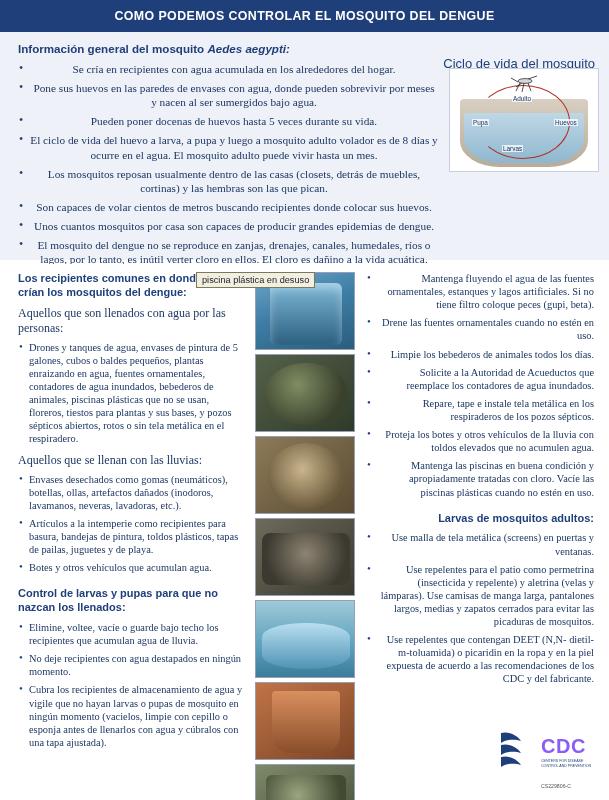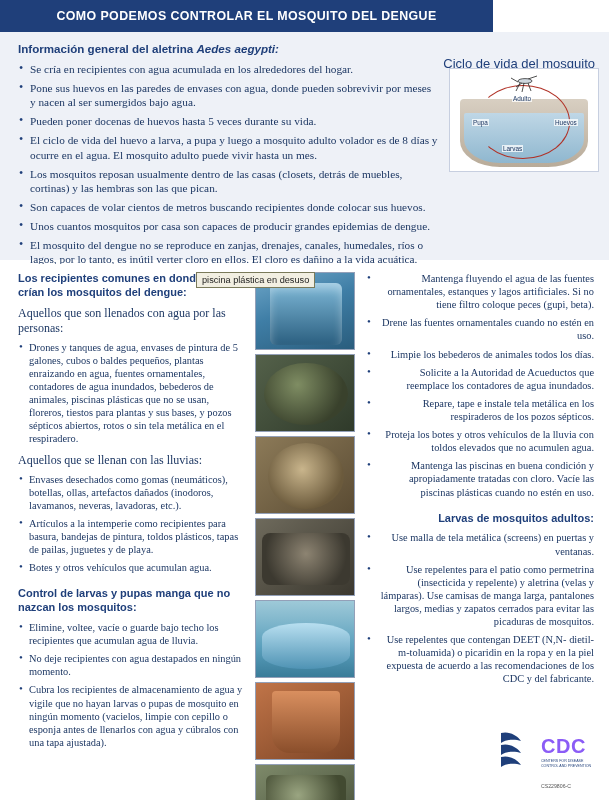--- a/index.html
+++ b/index.html
@@ -8,21 +8,21 @@
     width:609px; height:800px;
     background:#ffffff;
     font-family:"Liberation Serif", serif;
     color:#1b2a5a;
     overflow:hidden;
   }
   .page { position:relative; width:609px; height:800px; background:#fff; }
 
   
   .header {
-    position:absolute; left:0; top:0; width:493px; height:32px;
+    position:absolute; left:0; top:0; width:609px; height:32px;
     background:#1f3f7a;
     display:flex; align-items:center; justify-content:center;
   }
   .header .title {
     color:#ffffff;
     font-family:"Liberation Sans", sans-serif;
     font-weight:bold;
     font-size:12.4px;
     letter-spacing:0.4px;
     text-align:center;
@@ -38,21 +38,21 @@
     position:absolute; left:18px; top:10px;
     font-family:"Liberation Sans", sans-serif;
     font-weight:bold; font-size:11.6px; color:#1f3f7a;
   }
   .top-heading .ital { font-style:italic; }
   .bullets {
     position:absolute; left:18px; top:30px; width:420px;
     font-size:11.3px; line-height:1.28;
     color:#17325f;
   }
-  .bullets li { margin-bottom:4.5px; }
+  .bullets li { margin-bottom:4.5px;text-align:center; }
   ul.b { list-style:none; margin:0; padding:0; }
   ul.b > li { position:relative; padding-left:12px; }
   ul.b > li:before {
     content:"\2022"; position:absolute; left:1px; top:-1px;
     color:#1f3f7a; font-size:12px;
   }
   .cycle-cap {
     position:absolute; right:14px; top:24px;
     font-family:"Liberation Sans", sans-serif;
     font-size:13px; color:#1f3f7a;
@@ -164,21 +164,21 @@
 <body>
 
 <div class="page">
 
   <div class="header">
     <div class="title">COMO PODEMOS CONTROLAR EL MOSQUITO DEL DENGUE</div>
   </div>
 
   <div class="top-panel">
     <div class="top-heading">
-      <span>Información general del aletrina </span><span class="ital">Aedes aegypti:</span>
+      <span>Información general del mosquito </span><span class="ital">Aedes aegypti:</span>
     </div>
 
     <div class="bullets">
       <ul class="b">
         <li>Se cría en recipientes con agua acumulada en los alrededores del hogar.</li>
         <li>Pone sus huevos en las paredes de envases con agua, donde pueden sobrevivir por meses y nacen al ser sumergidos bajo agua.</li>
         <li>Pueden poner docenas de huevos hasta 5 veces durante su vida.</li>
         <li>El ciclo de vida del huevo a larva, a pupa y luego a mosquito adulto volador es de 8 días y ocurre en el agua. El mosquito adulto puede vivir hasta un mes.</li>
         <li>Los mosquitos reposan usualmente dentro de las casas (closets, detrás de muebles, cortinas) y las hembras son las que pican.</li>
         <li>Son capaces de volar cientos de metros buscando recipientes donde colocar sus huevos.</li>
@@ -222,21 +222,21 @@
       </ul>
       <div class="body-t">
           <p>Aquellos que se llenan con las lluvias:</p>
         </div>
       <ul class="b2">
         <li>Envases desechados como gomas (neumáticos), botellas, ollas, artefactos dañados (inodoros, lavamanos, neveras, lavadoras, etc.).</li>
         <li>Artículos a la intemperie como recipientes para basura, bandejas de pintura, toldos plásticos, tapas de pailas, juguetes y de playa.</li>
         <li>Botes y otros vehículos que acumulan agua.</li>
       </ul>
       <div class="spacer-sm"></div>
-      <h2 class="sec">Control de larvas y pupas manga que no nazcan los mosquitos:</h2>
+      <h2 class="sec">Control de larvas y pupas para que no nazcan los llenados:</h2>
       <ul class="b2">
         <li>Elimine, voltee, vacíe o guarde bajo techo los recipientes que acumulan agua de lluvia.</li>
         <li>No deje recipientes con agua destapados en ningún momento.</li>
         <li>Cubra los recipientes de almacenamiento de agua y vigile que no hayan larvas o pupas de mosquito en ningún momento (vacielos, limpie con cepillo o esponja antes de llenarlos con agua y cúbralos con una tapa ajustada).</li>
       </ul>
     </div>
 
     <div class="colC">
       <div class="photo p1"></div>
       <div class="photo p2"></div>

